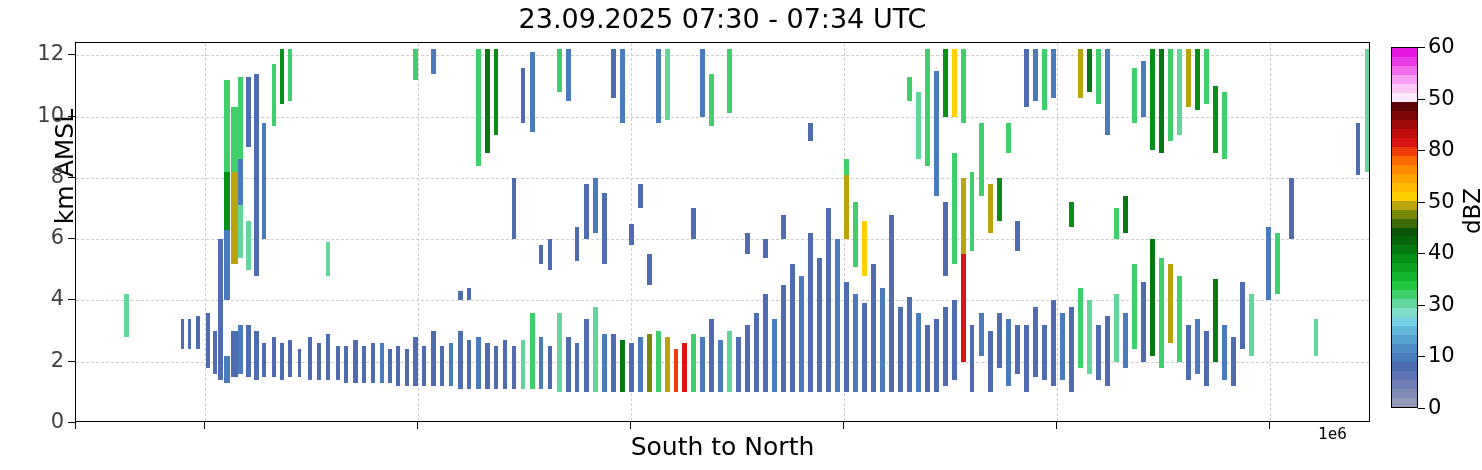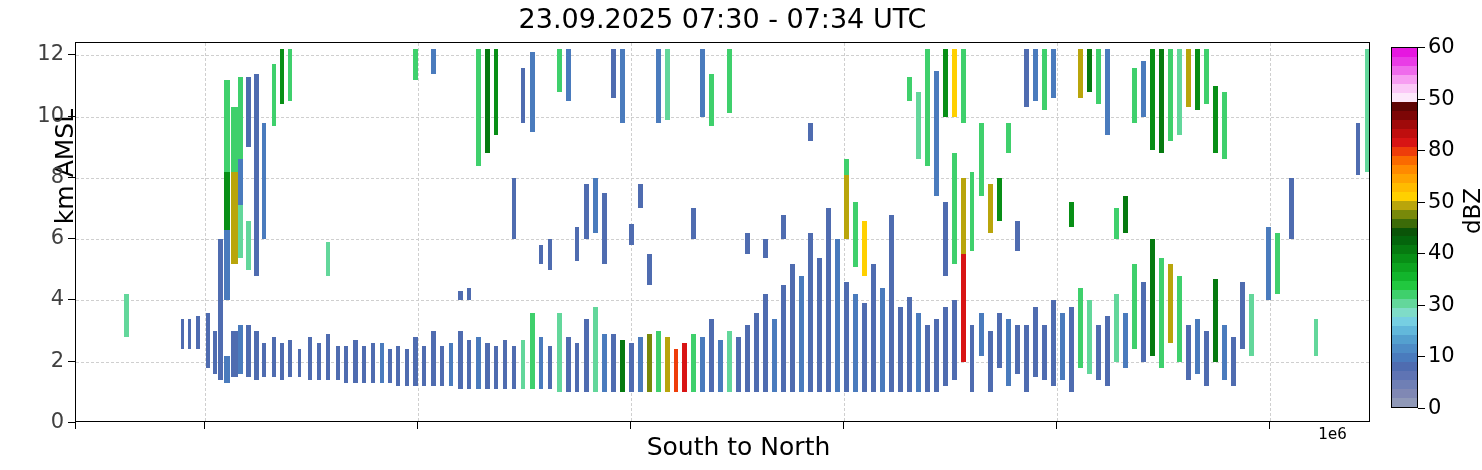--- a/index.html
+++ b/index.html
@@ -112,21 +112,21 @@
     position: absolute;
     left: 68px;
     width: 7px;
     height: 0;
     border-top: 1.3px solid #000000;
   }
 
   
   #x-axis-label {
     position: absolute;
-    left: 91px;
+    left: 75px;
     top: 432px;
     width: 1295px;
     text-align: center;
     font-size: 25px;
     color: #000000;
     white-space: nowrap;
   }
   .xtick-mark {
     position: absolute;
     top: 422px;

